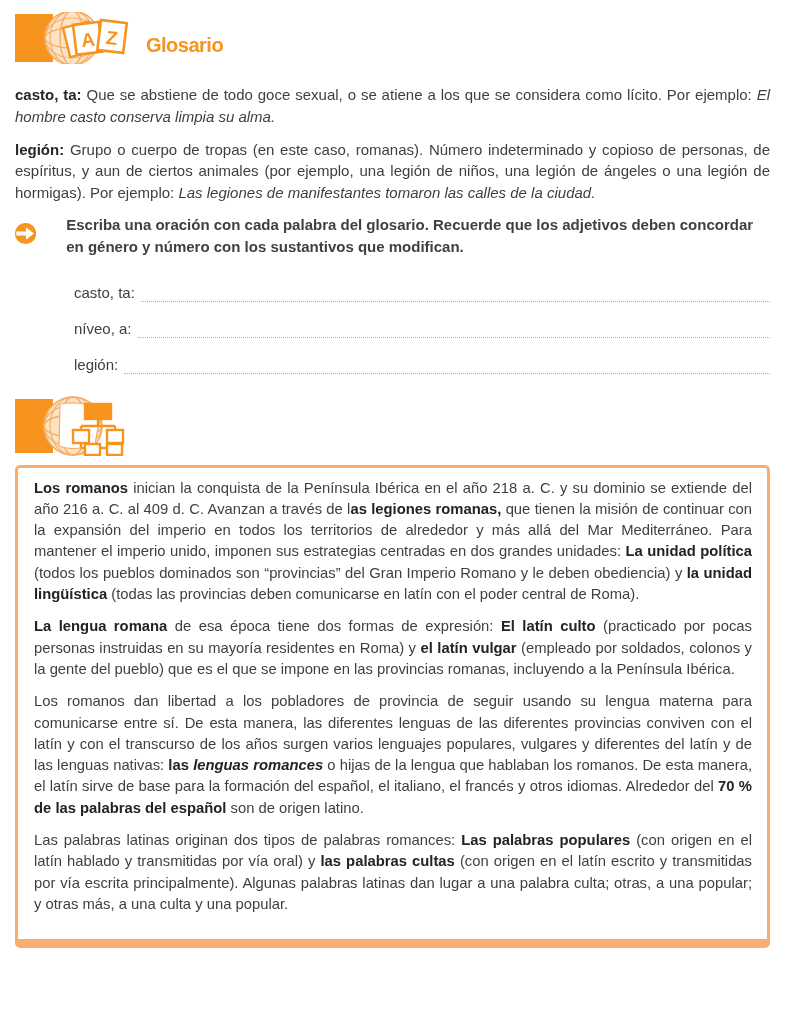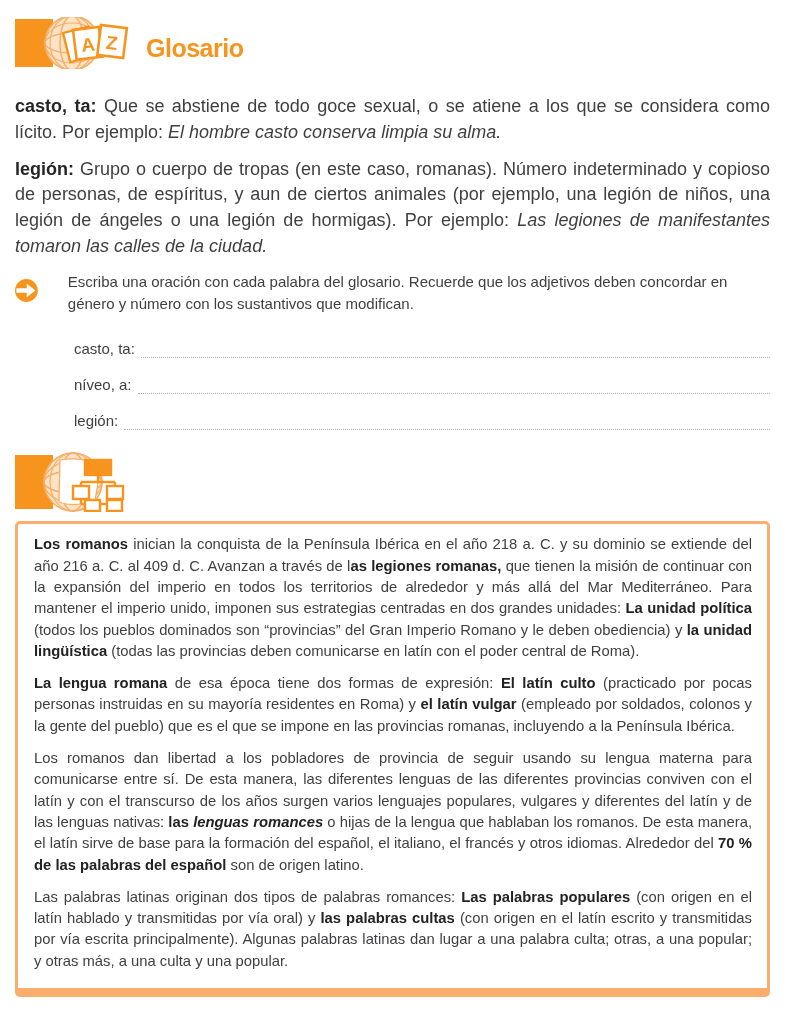--- a/index.html
+++ b/index.html
@@ -5,45 +5,45 @@
   html,body{margin:0;padding:0;}
   body{
     width:785px;height:1024px;overflow:hidden;background:#ffffff;
     font-family:"Liberation Sans","DejaVu Sans",sans-serif;
     color:#3f3f41;
   }
   .page{padding:6px 15px 0 15px;box-sizing:border-box;width:785px;}
 
   
   .sec-header{display:flex;align-items:center;gap:13px;}
-  .sec-title{font-size:25px;font-weight:bold;color:#F7941E;letter-spacing:-.5px;margin-top:28px;}
+  .sec-title{font-size:20px;font-weight:bold;color:#F7941E;letter-spacing:-.5px;margin-top:28px;}
   .hdr-icon{flex:0 0 auto;display:block;}
 
   
   .entries{margin-top:14px;}
-  .entry{font-size:18px;line-height:1.44;text-align:justify;margin:0 0 11px 0;}
+  .entry{font-size:15px;line-height:1.44;text-align:justify;margin:0 0 11px 0;}
   .entry .term{font-weight:bold;color:#262626;}
 
-  .activity{display:flex;gap:30px;margin-top:3px;align-items:flex-start;}
+  .activity{display:flex;gap:30px;margin-top:3px;align-items:flex-start;font-weight:bold;}
   .activity svg{margin-top:3px;}
   .activity-text{font-size:15px;line-height:1.44;padding-right:4px;}
 
   .answers{margin:22px 0 0 59px;}
   .answer-row{display:flex;align-items:flex-end;margin-bottom:14px;font-size:15px;height:22px;}
   .answer-label{white-space:nowrap;margin-right:6px;line-height:1.2;}
   .answer-line{flex:1 1 auto;border-bottom:1px dotted #b0b0b0;height:18px;cursor:text;}
 
   
   .resumen{margin-top:22px;}
   .resumen-box{
     margin-top:9px;
     border:3px solid #F9AE6D;
     border-bottom-width:9px;
     border-radius:5px;
-    padding:10px 15px 5px 16px;
+    padding:10px 15px 13px 16px;
   }
   .resumen-box p{
     font-size:14.8px;line-height:1.44;text-align:justify;margin:0 0 11px 0;
   }
 </style>
 </head>
 <body>
 
 <div class="page">
 

